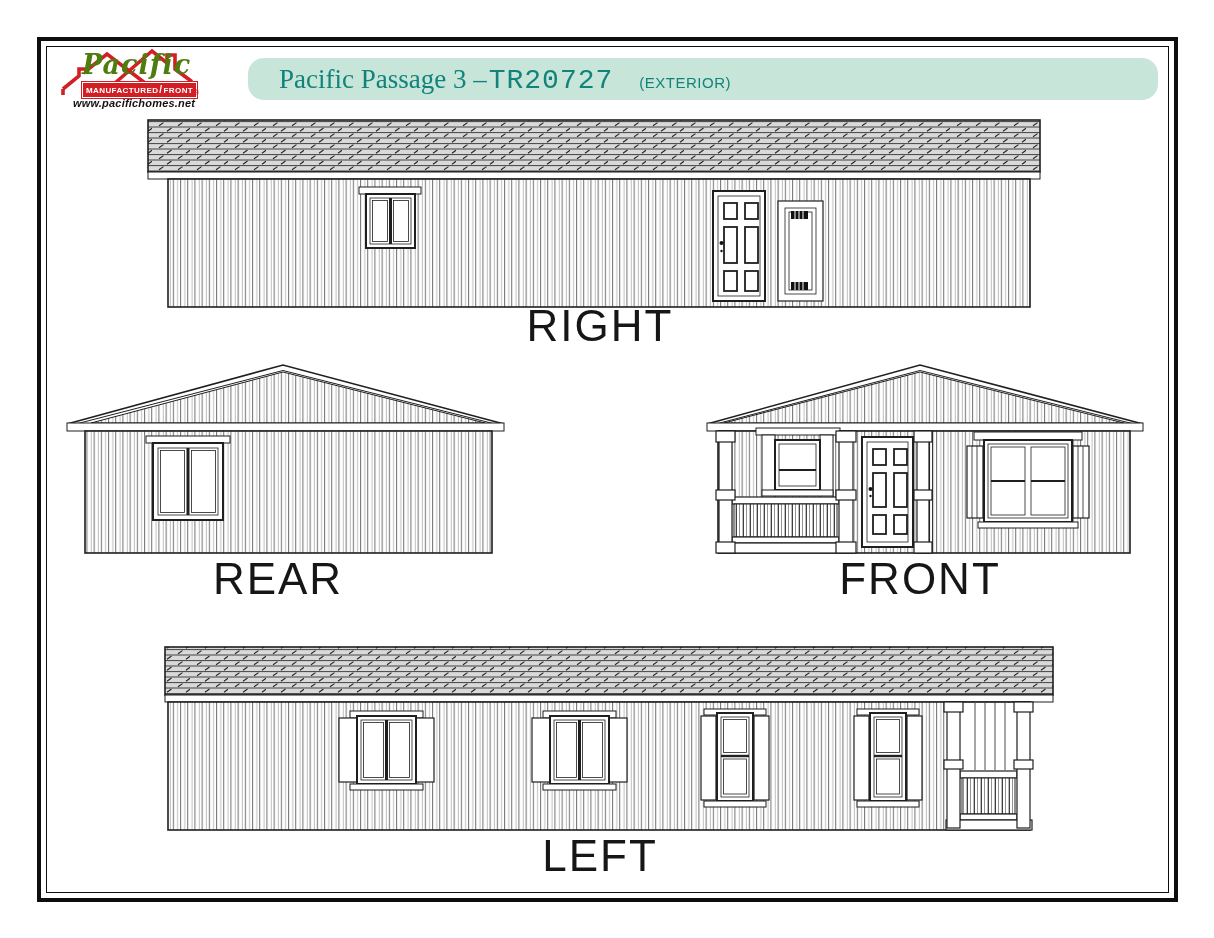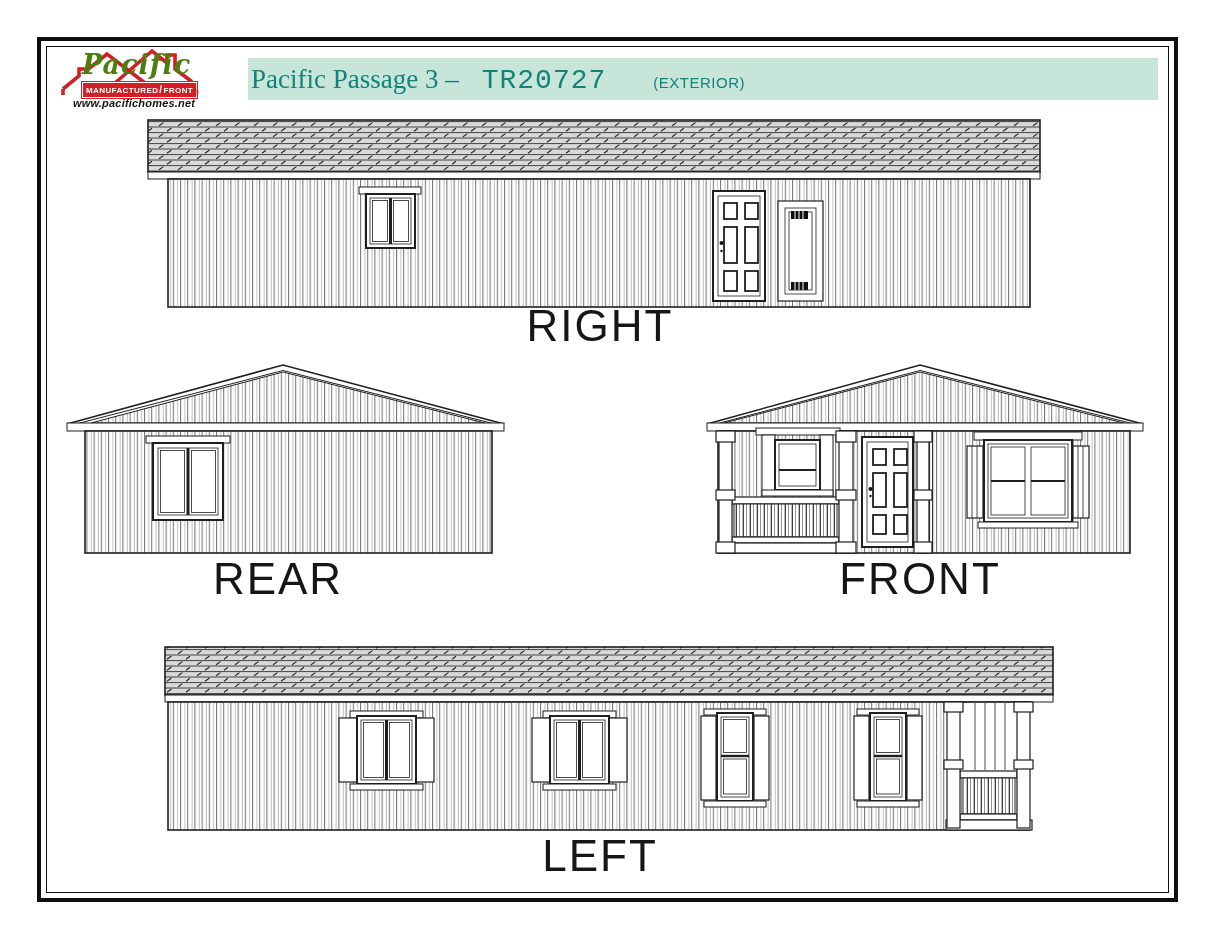--- a/index.html
+++ b/index.html
@@ -33,22 +33,22 @@
   .logo-band .slash { font-size:10px; padding:0 1px; }
   .logo-reg { position:absolute; left:139px; top:44px; color:#d21f26; font-size:7px; font-weight:bold; }
   .logo-url {
     position:absolute; left:18px; top:52px; color:#131313;
     font-style:italic; font-weight:bold; font-size:11px; letter-spacing:0.2px;text-align:center;
   }
 
   
   .banner {
     position:absolute; left:248px; top:58px; width:910px; height:42px;
-    background:#c7e5d9; display:flex; align-items:baseline; gap:23px;
-    padding-left:3px; box-sizing:border-box;
+    background:#c7e5d9; display:flex; align-items:baseline; gap:2px;
+    padding-left:31px; box-sizing:border-box;border-radius:16px;
   }
   .banner-series {
     font-family:"Liberation Serif", serif; font-size:27px; color:#12837b;
     line-height:42px;
   }
   .banner-model {
     font-family:Liberation Mono, monospace; font-size:28px; color:#12837b;
     letter-spacing:1px;
   }
   .banner-view { font-size:15px; color:#12837b; letter-spacing:0.5px;margin-left:24px; }

